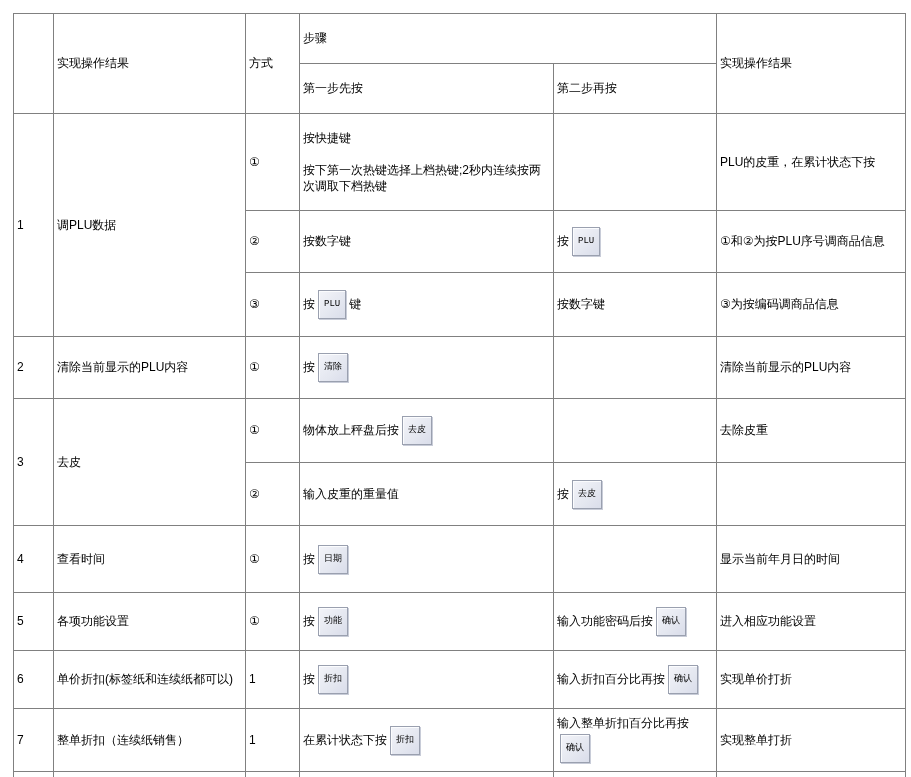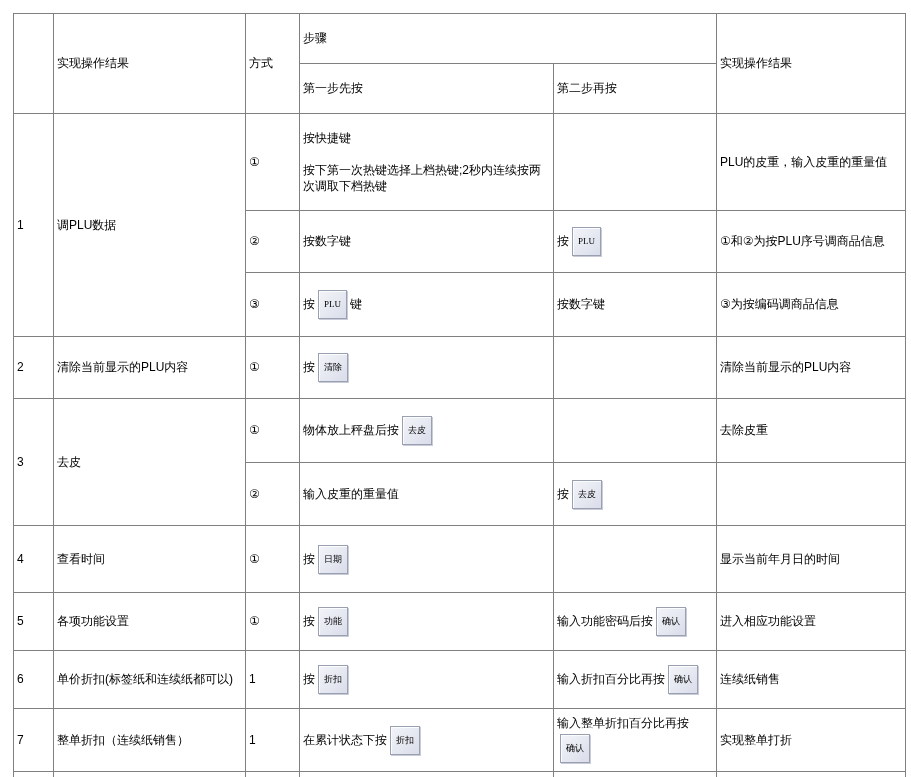--- a/index.html
+++ b/index.html
@@ -23,21 +23,21 @@
     line-height: 1.35;
     padding: 1px 3px;
     vertical-align: middle;
     overflow: hidden;
   }
   .c { text-align: left; }
   .l { text-align: left; }
   .bold { font-weight: normal; }
   .key {
     display: inline-block;
-    font-family: Liberation Serif, serif;
+    font-family: Liberation Mono, monospace;
     font-size: 9px;
     line-height: 1;
     padding: 9px 5px 9px 5px;
     min-width: 18px;
     text-align: center;
     background: linear-gradient(135deg, #f3f4f9 0%, #e4e7f0 60%, #d9ddea 100%);
     border: 1px solid #9aa0af;
     box-shadow: inset 1px 1px 0 #fbfcfe, 1px 1px 0 #c8ccd8;
     margin: 2px 3px;
     vertical-align: middle;
@@ -74,21 +74,21 @@
 
   <tr style="height:97px">
     <td rowspan="3" class="c">1</td>
     <td rowspan="3" class="c">调PLU数据</td>
     <td class="c">①</td>
     <td class="l">
       <div>按快捷键</div>
       <div class="gapline">按下第一次热键选择上档热键;2秒内连续按两次调取下档热键</div>
     </td>
     <td class="l"></td>
-    <td class="l">PLU的皮重，输入皮重的重量值</td>
+    <td class="l">PLU的皮重，在累计状态下按</td>
   </tr>
   <tr style="height:62px">
     <td class="c">②</td>
     <td class="l"><span>按数字键</span></td>
     <td class="l"><span>按</span><span class="key">PLU</span></td>
     <td class="l bold">①和②为按PLU序号调商品信息</td>
   </tr>
   <tr style="height:64px">
     <td class="c">③</td>
     <td class="l"><span>按</span><span class="key">PLU</span><span>键</span></td>
@@ -137,21 +137,21 @@
     <td class="l"><span>输入功能密码后按</span><span class="key">确认</span></td>
     <td class="l">进入相应功能设置</td>
   </tr>
 
   <tr style="height:58px">
     <td class="c">6</td>
     <td class="c">单价折扣(标签纸和连续纸都可以)</td>
     <td class="c">1</td>
     <td class="l"><span>按</span><span class="key">折扣</span></td>
     <td class="l"><span>输入折扣百分比再按</span><span class="key">确认</span></td>
-    <td class="l">连续纸销售</td>
+    <td class="l">实现单价打折</td>
   </tr>
 
   <tr style="height:63px">
     <td class="c">7</td>
     <td class="c">整单折扣（连续纸销售）</td>
     <td class="c">1</td>
     <td class="l"><span>在累计状态下按</span><span class="key">折扣</span></td>
     <td class="l"><span>输入整单折扣百分比再按</span><span class="key">确认</span></td>
     <td class="l">实现整单打折</td>
   </tr>

